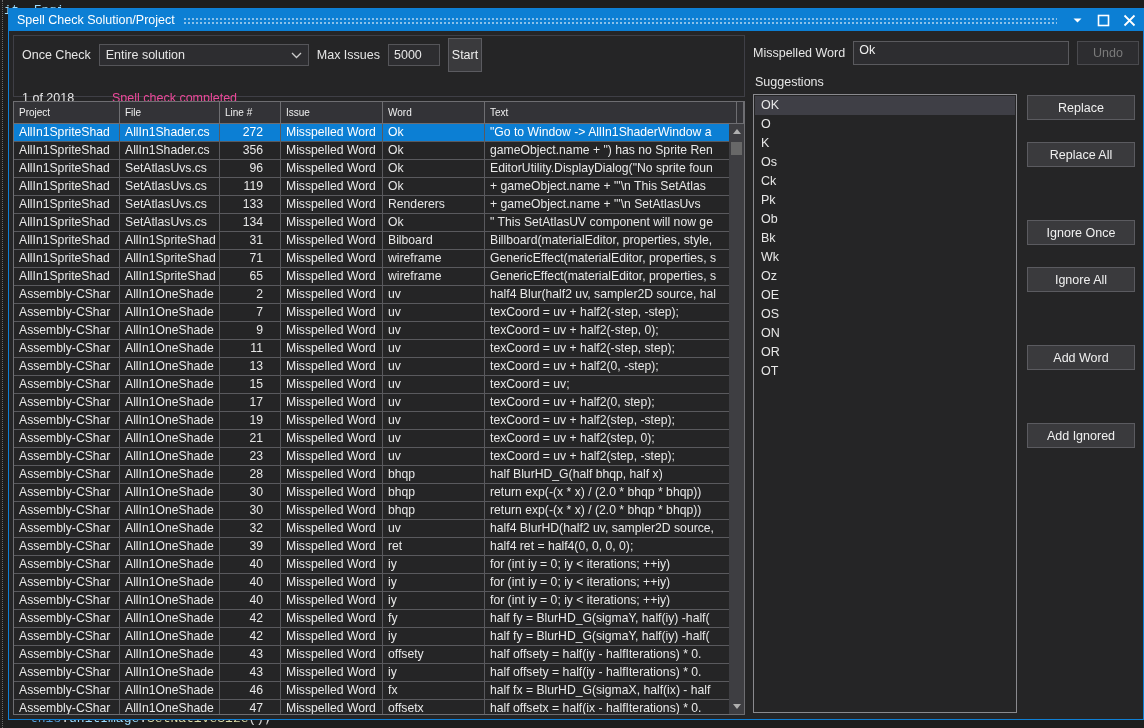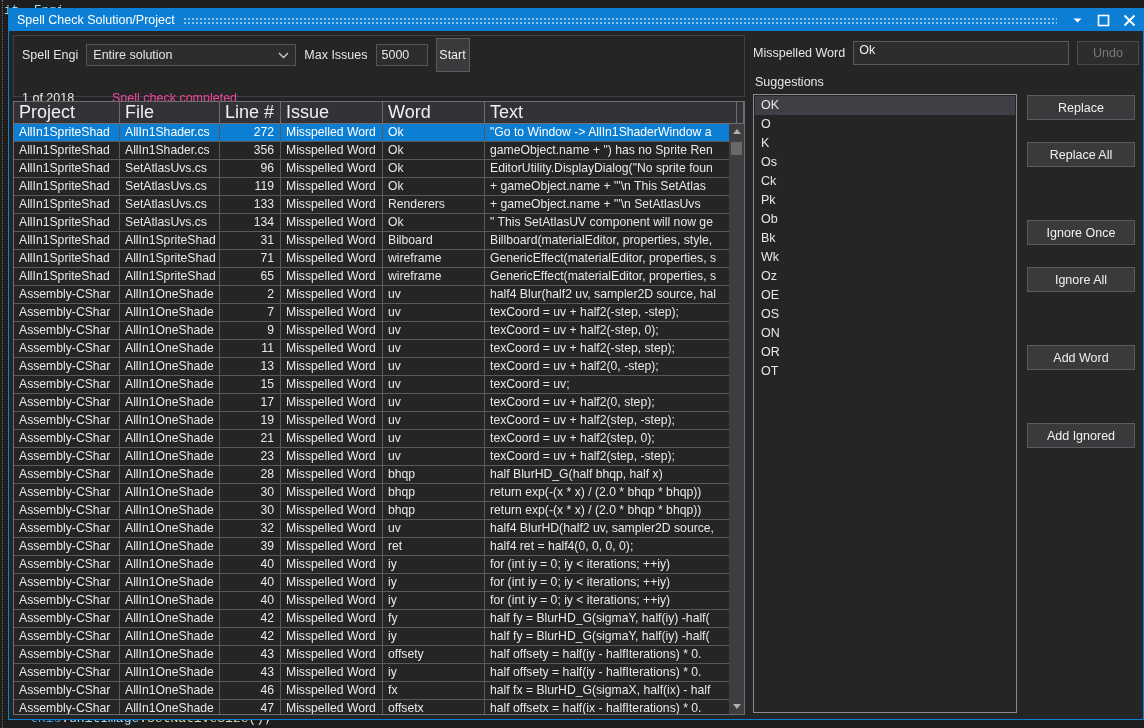--- a/index.html
+++ b/index.html
@@ -144,21 +144,21 @@
     overflow: hidden;
     position: relative;
   }
   .grid-header {
     display: flex;
     height: 22px; min-height: 22px;
     background: #333337;
     border-bottom: 1px solid #6e6e72;
   }
   .grid-header .hcell {
-    color: #f0f0f0; font-size: 18px;
+    color: #f0f0f0; font-size: 10px;
     display: flex; align-items: center;
     padding-left: 5px;
     border-right: 1px solid #6e6e72;
     overflow: hidden; white-space: nowrap;
   }
   .grid-body { flex: 1; position: relative; overflow: hidden; }
   .grid-rows { position: absolute; inset: 0; right: 15px; overflow: hidden; }
   .row {
     display: flex;
     height: 18px;
@@ -168,21 +168,21 @@
   .row.selected { background: #0c7fd4; }
   .row .cell {
     color: #e8e8e8; font-size: 12.2px;
     display: flex; align-items: center;
     padding: 0 3px 0 5px;
     border-right: 1px solid #5a5a5e;
     overflow: hidden; white-space: nowrap;
     line-height: 17px;
   }
   .row.selected .cell { color: #ffffff; }
-  .cell.num { justify-content: flex-end; padding-right: 6px; }
+  .cell.num { justify-content: flex-end; padding-right: 17px; }
 
   
   .c-project { width: 106px; min-width: 106px; }
   .c-file    { width: 100px; min-width: 100px; }
   .c-line    { width: 61px;  min-width: 61px; }
   .c-issue   { width: 102px; min-width: 102px; }
   .c-word    { width: 102px; min-width: 102px; }
   .c-text    { width: 252px; min-width: 252px; }
   .c-pad     { flex: 1; }
 
@@ -288,21 +288,21 @@
         </div>
       </div>
     </div>
 
     <div class="body-split">
 
       <div class="left-pane">
 
         <div class="toolbar-box">
           <div class="toolbar-row1">
-            <div class="lbl">Spell Engi</div>
+            <div class="lbl">Once Check</div>
             <div class="combo">
               <span class="combo-val">Entire solution</span>
               <span class="combo-arrow">
                 <svg width="11" height="8" viewBox="0 0 11 8">
                     <path d="M1 2 L5.5 6.5 L10 2" stroke="#cccccc" stroke-width="1.3" fill="none"></path>
                   </svg>
               </span>
             </div>
             <div class="lbl">Max Issues</div>
             <div class="num-field">5000</div>

